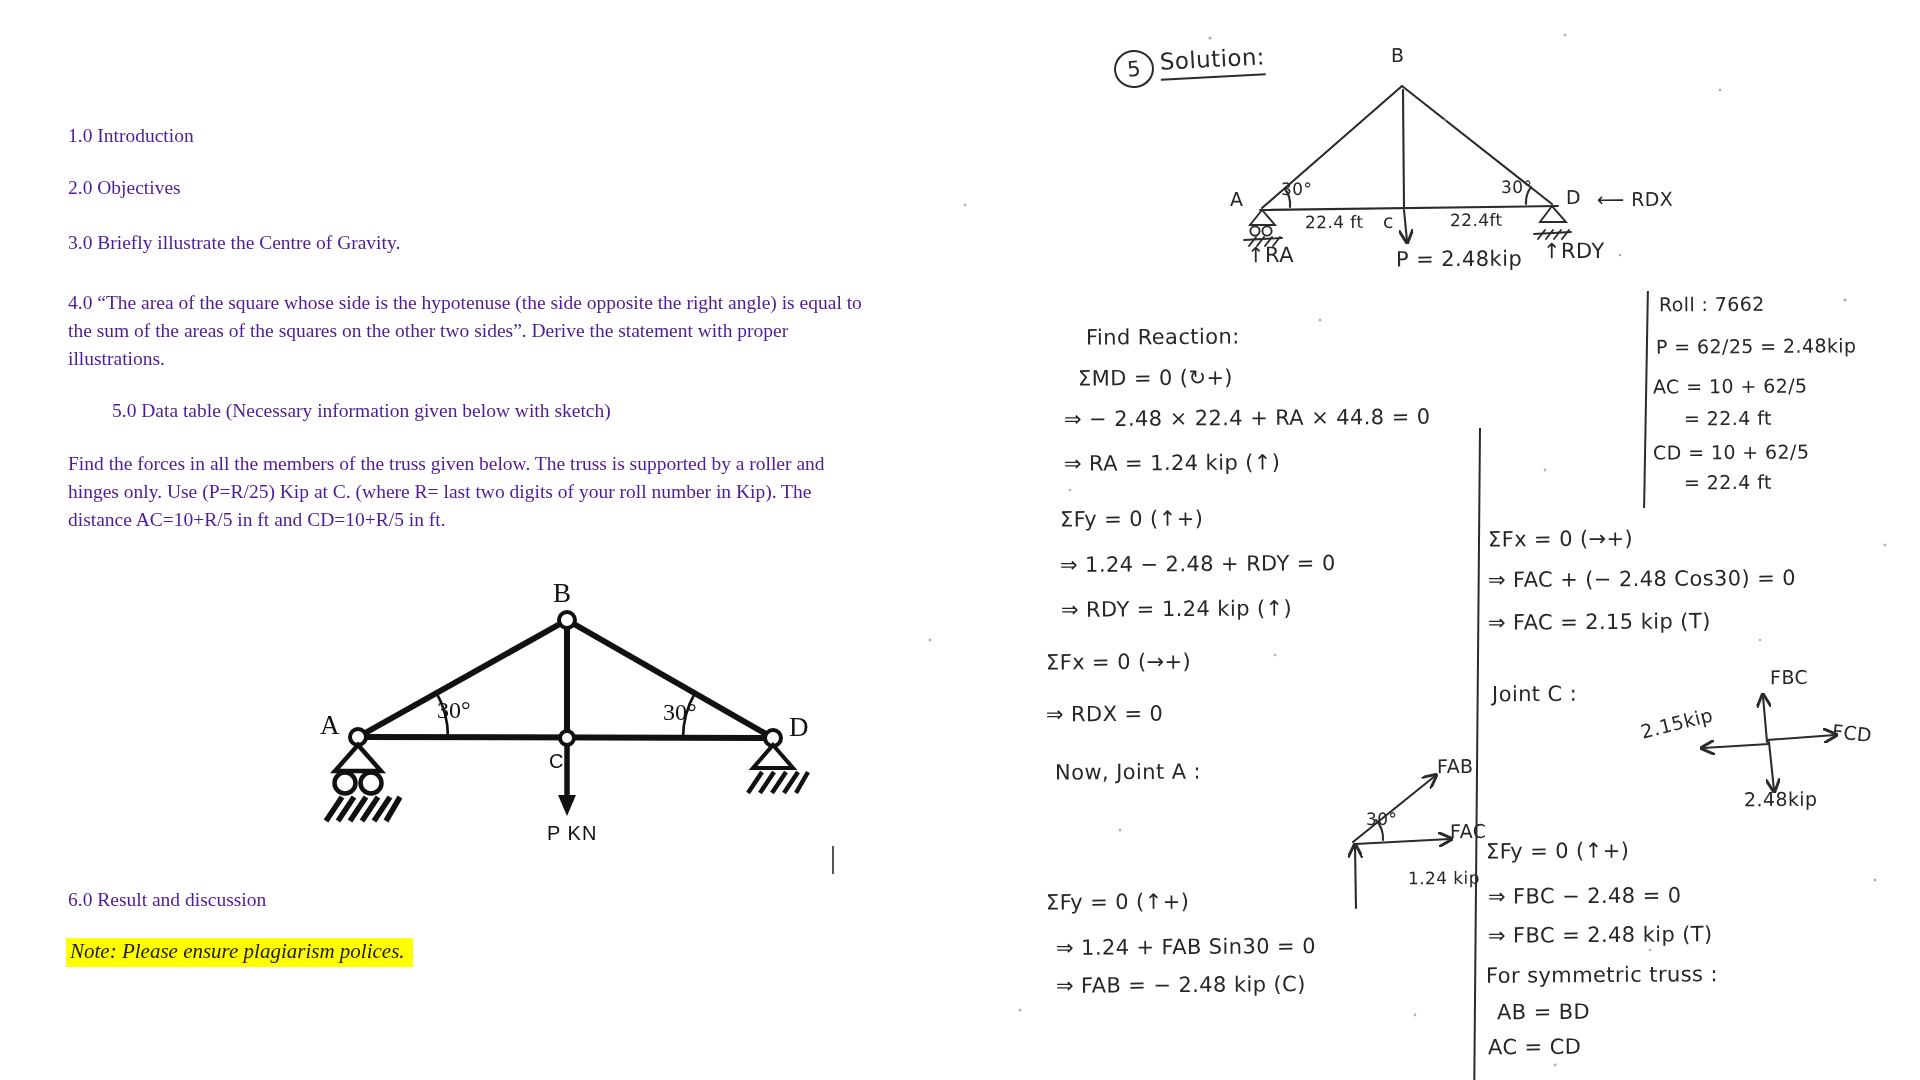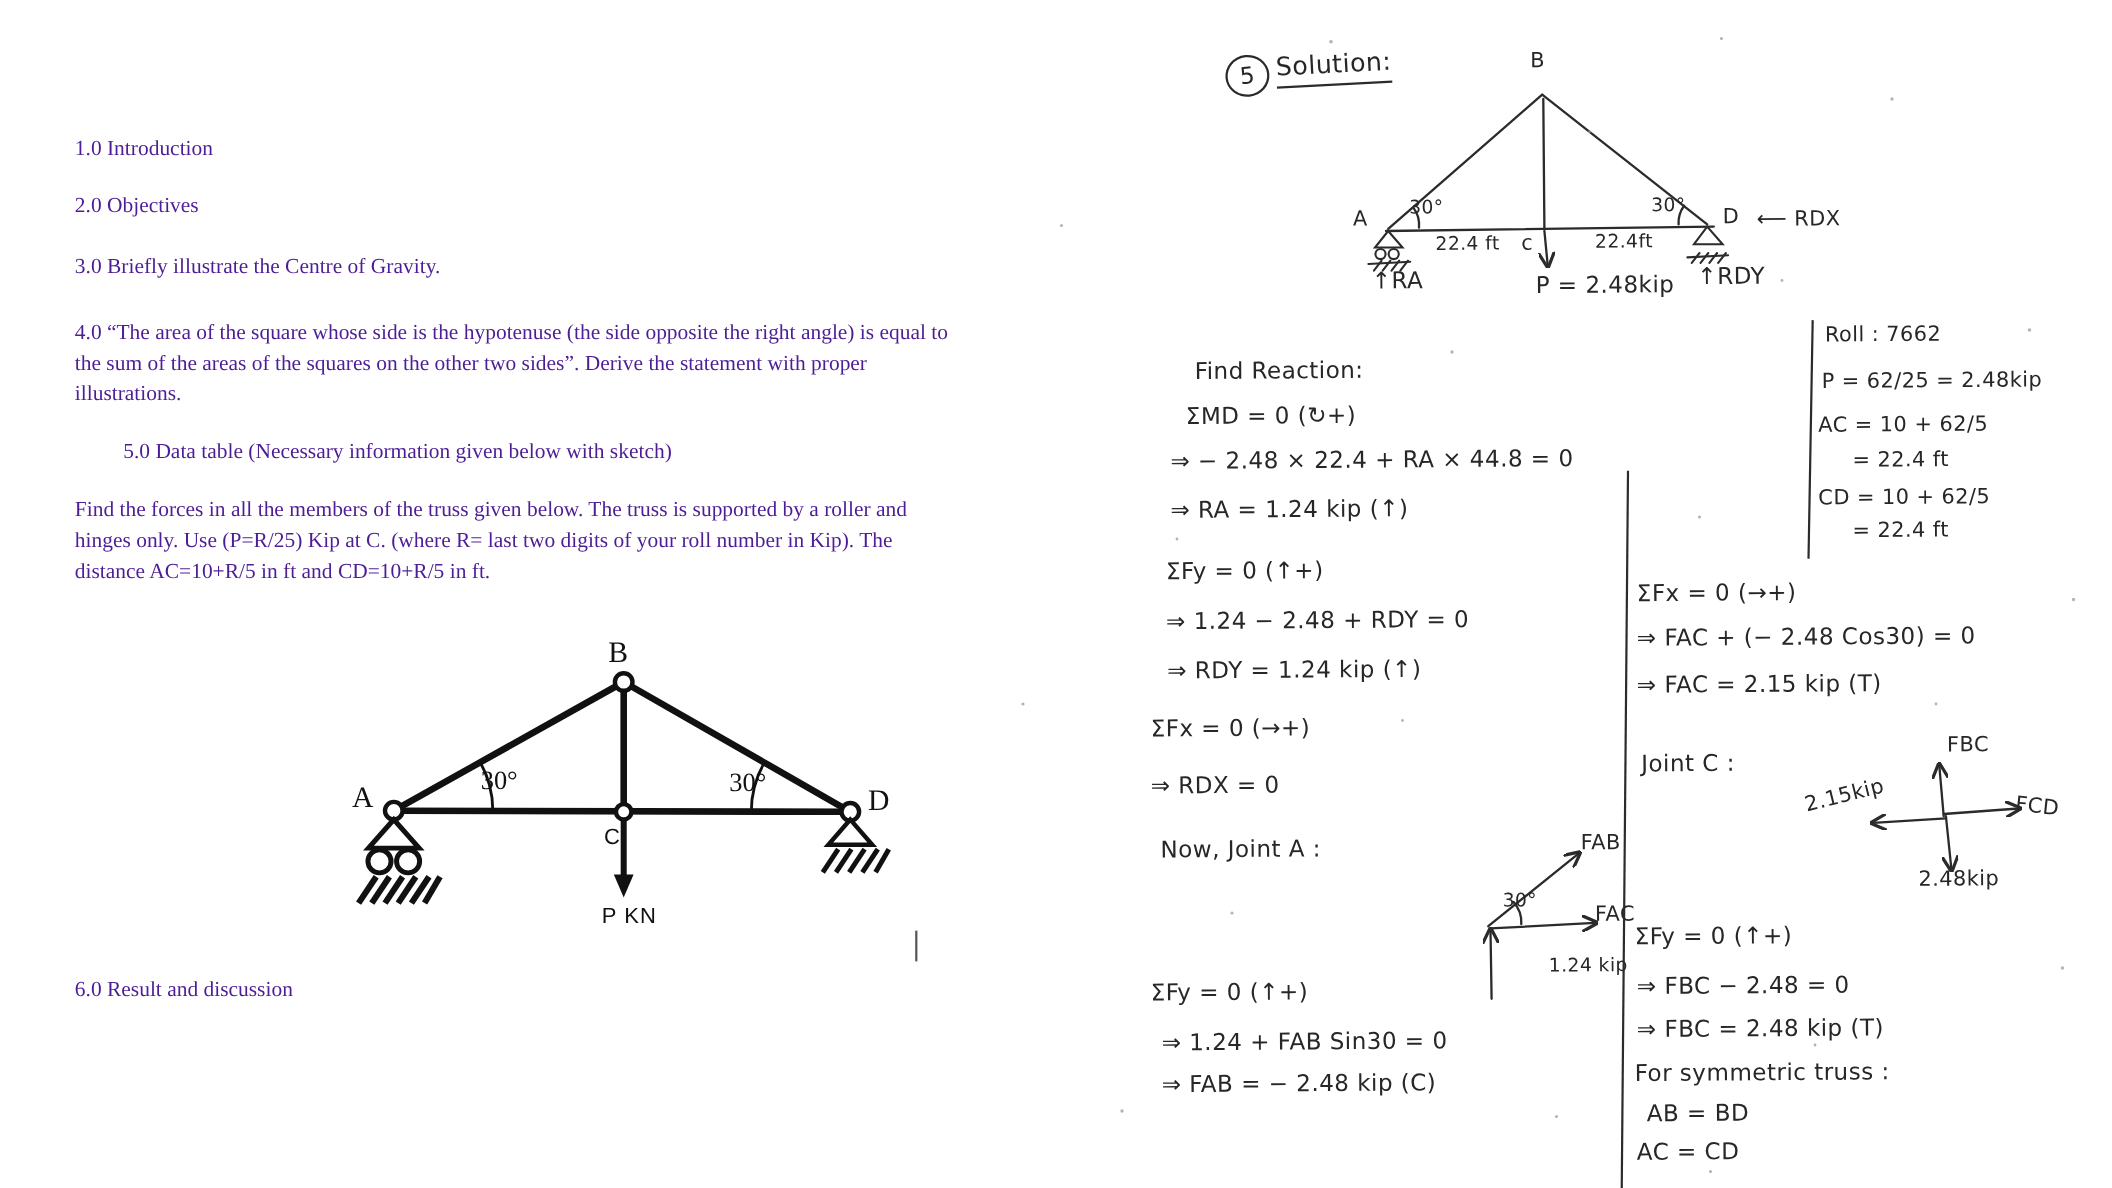--- a/index.html
+++ b/index.html
@@ -81,20 +81,21 @@
   </svg>
   <div class="abs fig-label" style="left:553px;top:578px;">B</div>
   <div class="abs fig-label" style="left:320px;top:710px;">A</div>
   <div class="abs fig-label-sm" style="left:549px;top:750px;">C</div>
   <div class="abs fig-label" style="left:789px;top:712px;">D</div>
   <div class="abs fig-label" style="left:437px;top:697px;font-size:24px;">30°</div>
   <div class="abs fig-label" style="left:663px;top:699px;font-size:24px;">30°</div>
   <div class="abs fig-label-sm" style="left:547px;top:822px;letter-spacing:1px;">P KN</div>
 
   <div class="abs doc" style="left:68px;top:886px;">6.0 Result and discussion</div>
+  <div class="abs note-hl" style="left:66px;top:938px;">Note: Please ensure plagiarism polices.</div>
   <div class="abs" style="left:832px;top:846px;width:2px;height:28px;background:#555;"></div>
 
   <div class="abs hw" style="left:1114px;top:50px;width:36px;height:34px;border:2.4px solid #2b2b2b;border-radius:50%;
        display:flex;align-items:center;justify-content:center;font-size:21px;transform:rotate(-6deg);">5</div>
   <div class="abs hw hw-title" style="left:1160px;top:46px;border-bottom:2.4px solid #2b2b2b;padding-bottom:4px;transform:rotate(-3deg);">Solution:</div>
 
   <svg class="abs" style="left:1230px;top:40px;" width="480" height="260" viewBox="0 0 480 260">
     <defs>
       <marker id="ar-t" viewBox="0 0 10 10" refX="8" refY="5" markerWidth="7" markerHeight="7" orient="auto">
         <path d="M0,0 L10,5 L0,10" fill="none" stroke="#2b2b2b" stroke-width="2"></path>

